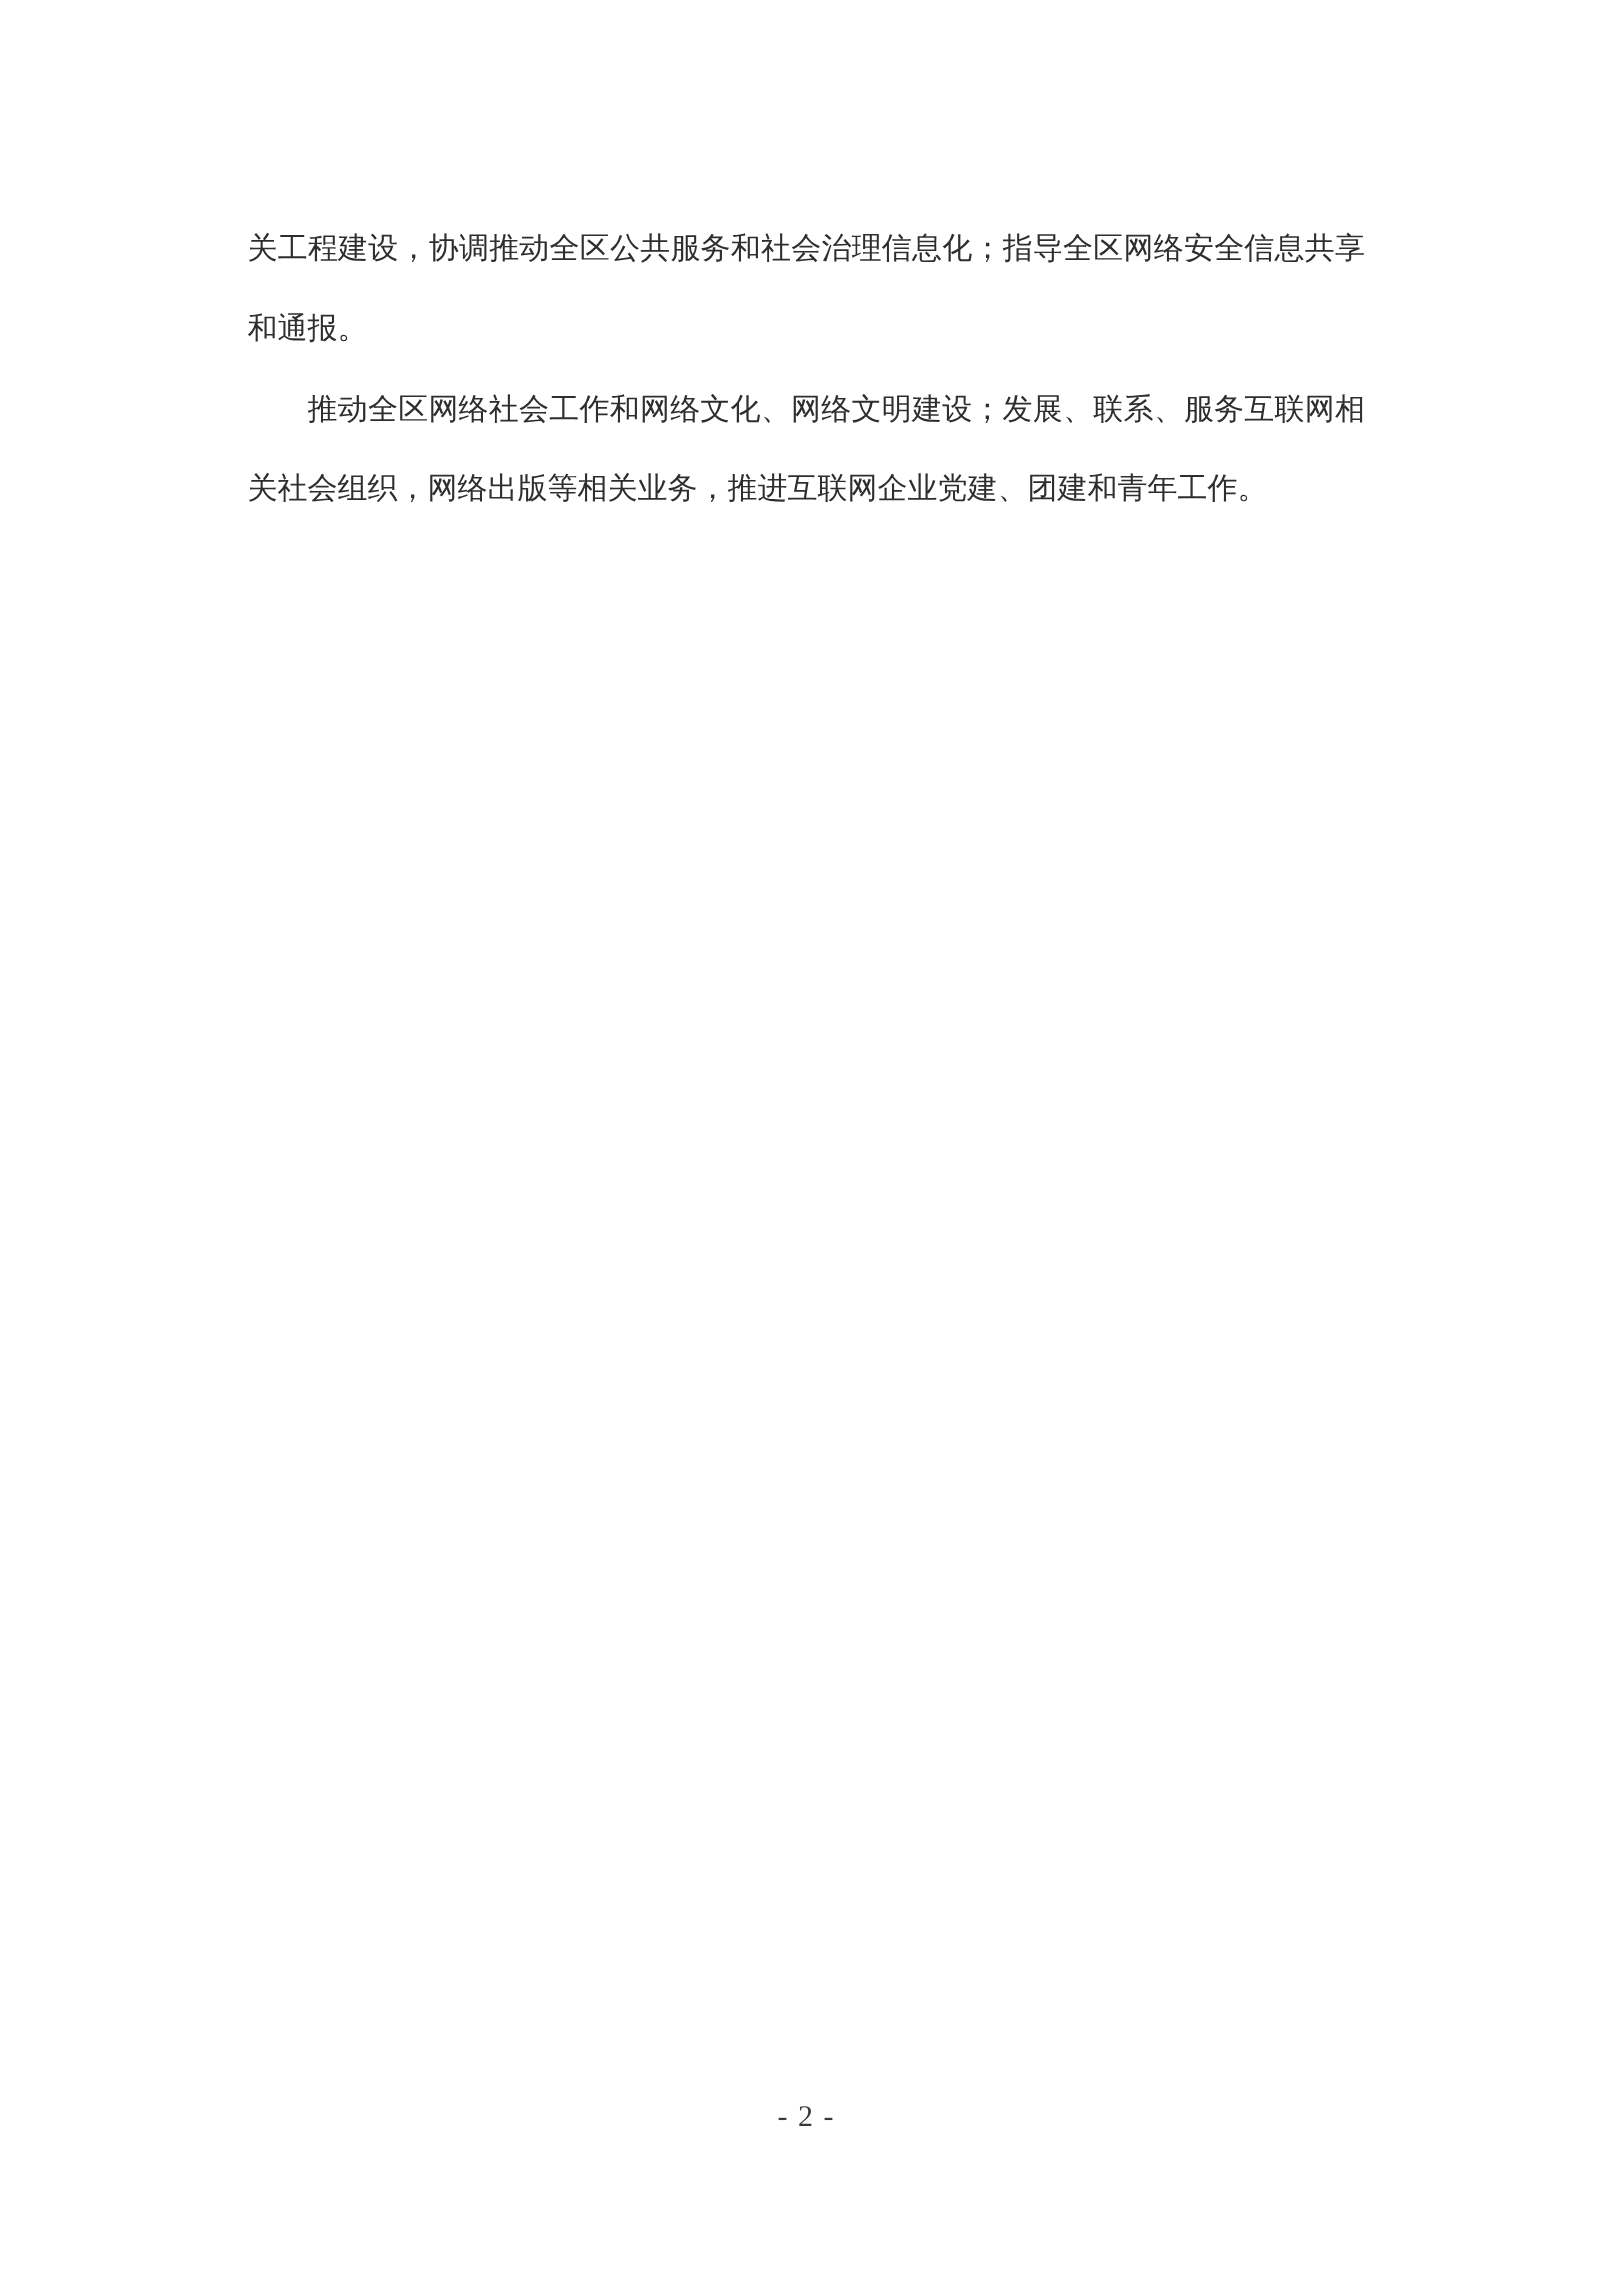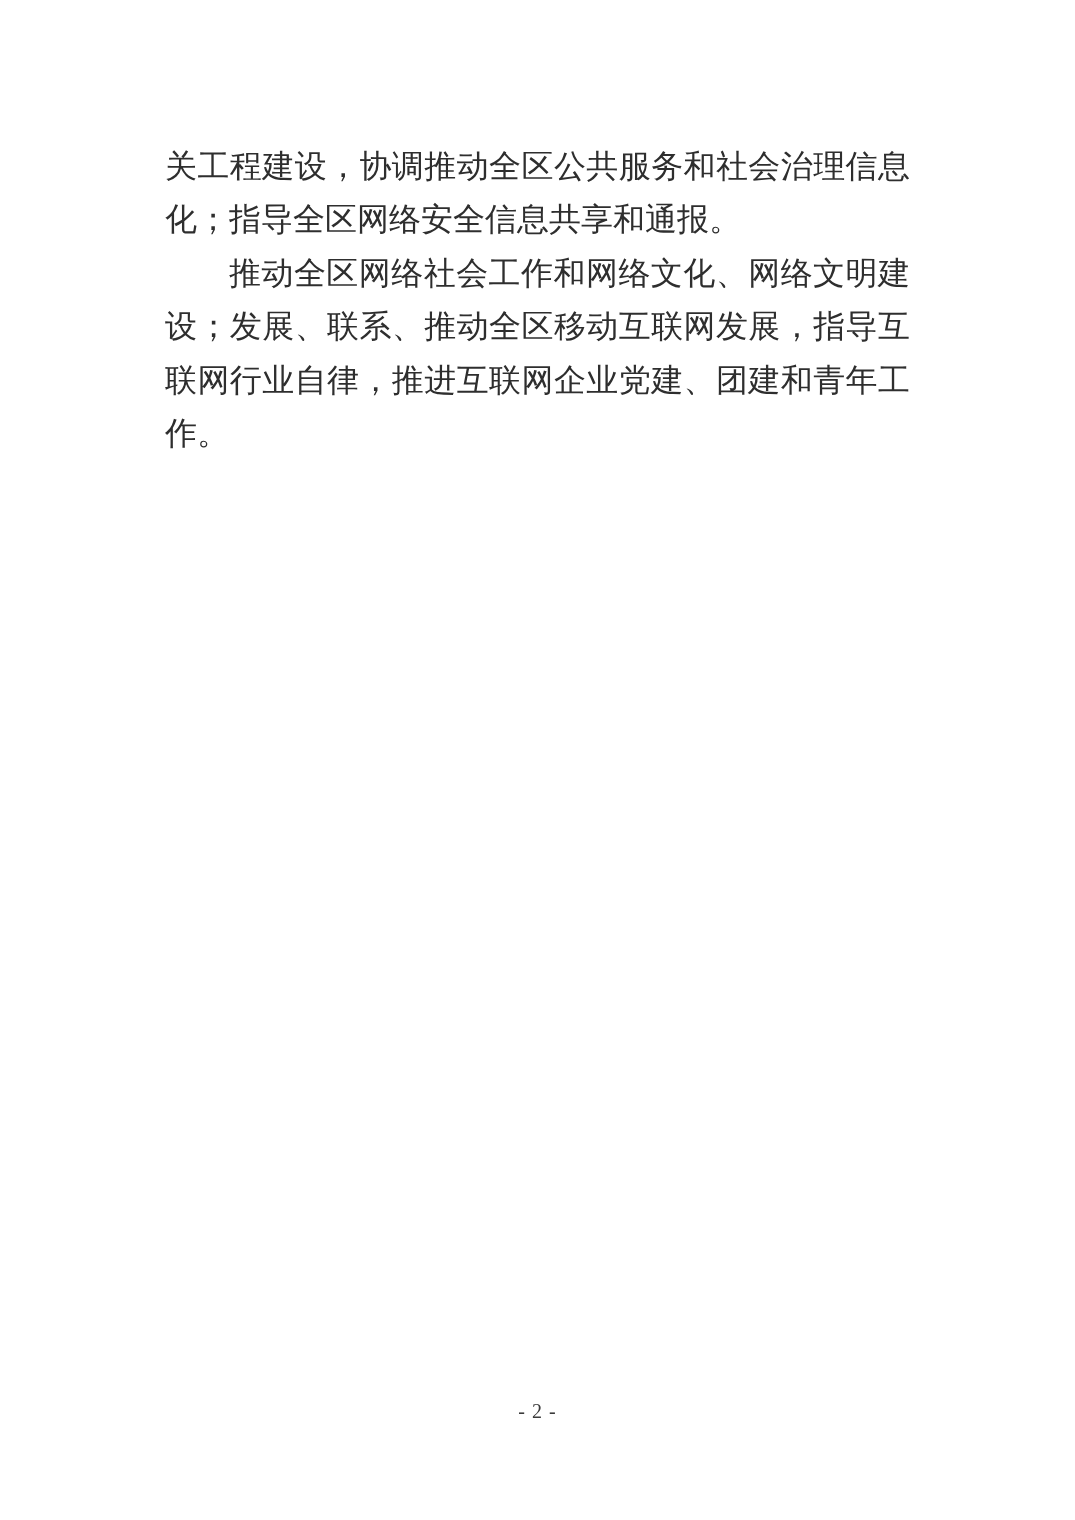--- a/index.html
+++ b/index.html
@@ -20,21 +20,21 @@
     width: 1075px;
     height: 1520px;
     background: #ffffff;
     overflow: hidden;
   }
   .text-block {
     position: absolute;
     left: 165px;
     top: 140px;
     width: 745px;
-    font-size: 32px;
+    font-size: 20px;
     line-height: 53.4px;
     color: #2e2e2e;
     text-align: justify;
     font-weight: 400;
   }
   .para {
     margin: 0;
     padding: 0;
     text-indent: 2em;
   }
@@ -54,20 +54,20 @@
     letter-spacing: 1px;
   }
 </style>
 </head>
 <body>
 
 <div class="page">
 
   <div class="text-block">
     <p class="para no-indent">关工程建设，协调推动全区公共服务和社会治理信息化；指导全区网络安全信息共享和通报。</p>
-    <p class="para">推动全区网络社会工作和网络文化、网络文明建设；发展、联系、推动全区移动互联网发展，指导互联网行业自律，推进互联网企业党建、团建和青年工作。</p>
+    <p class="para">推动全区网络社会工作和网络文化、网络文明建设；发展、联系、服务互联网相关社会组织，网络出版等相关业务，推进互联网企业党建、团建和青年工作。</p>
   </div>
 
   <div class="footer">
     <span class="page-number">- 2 -</span>
   </div>
 
 </div>
 
 </body></html>

